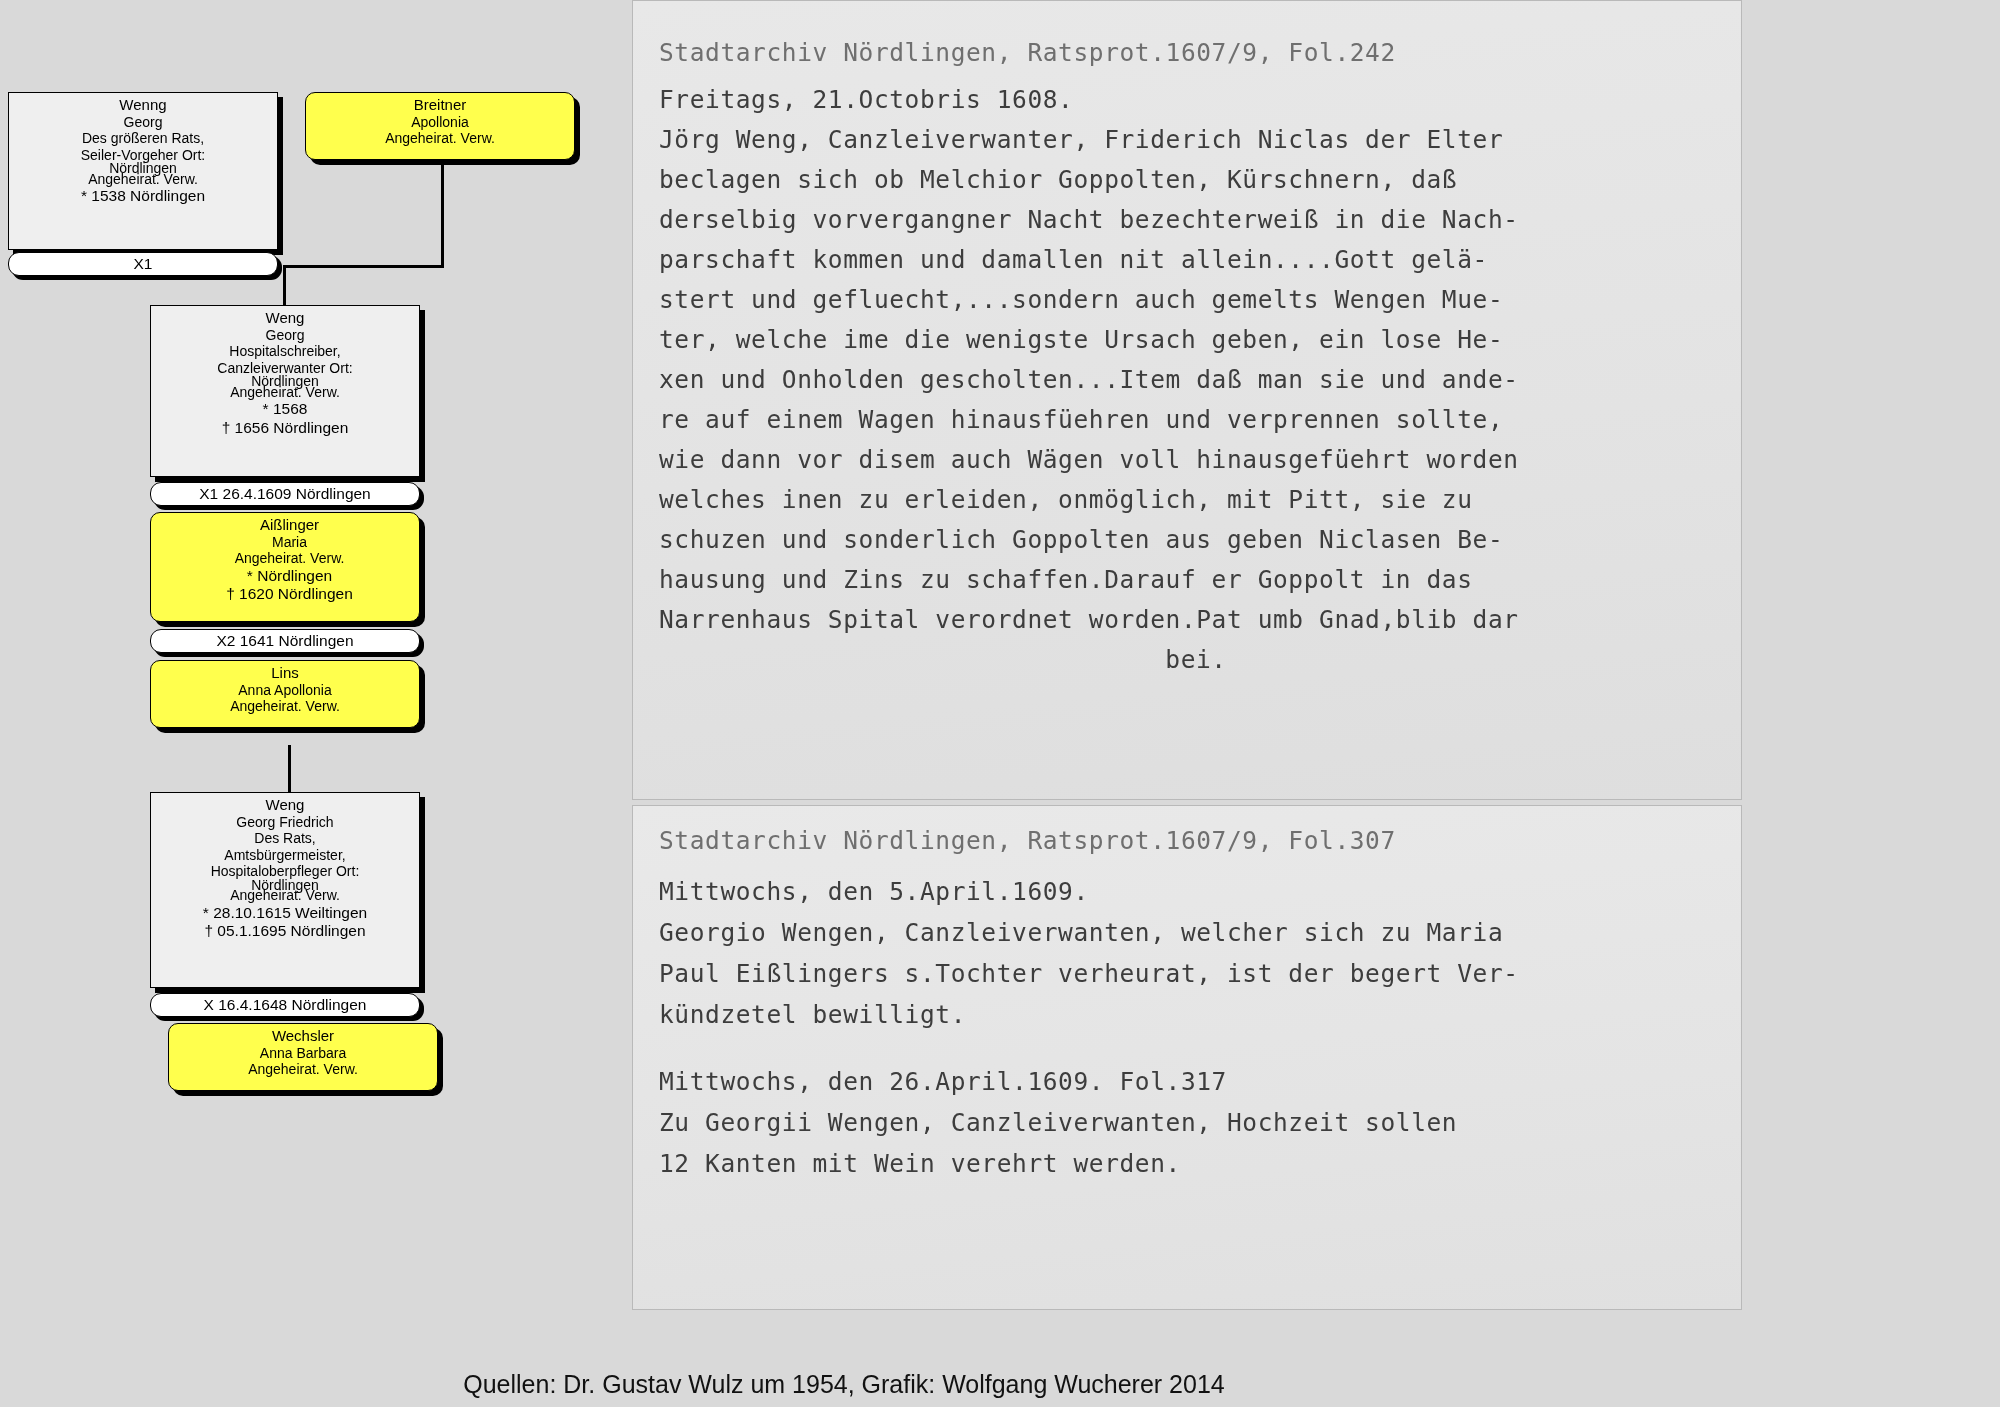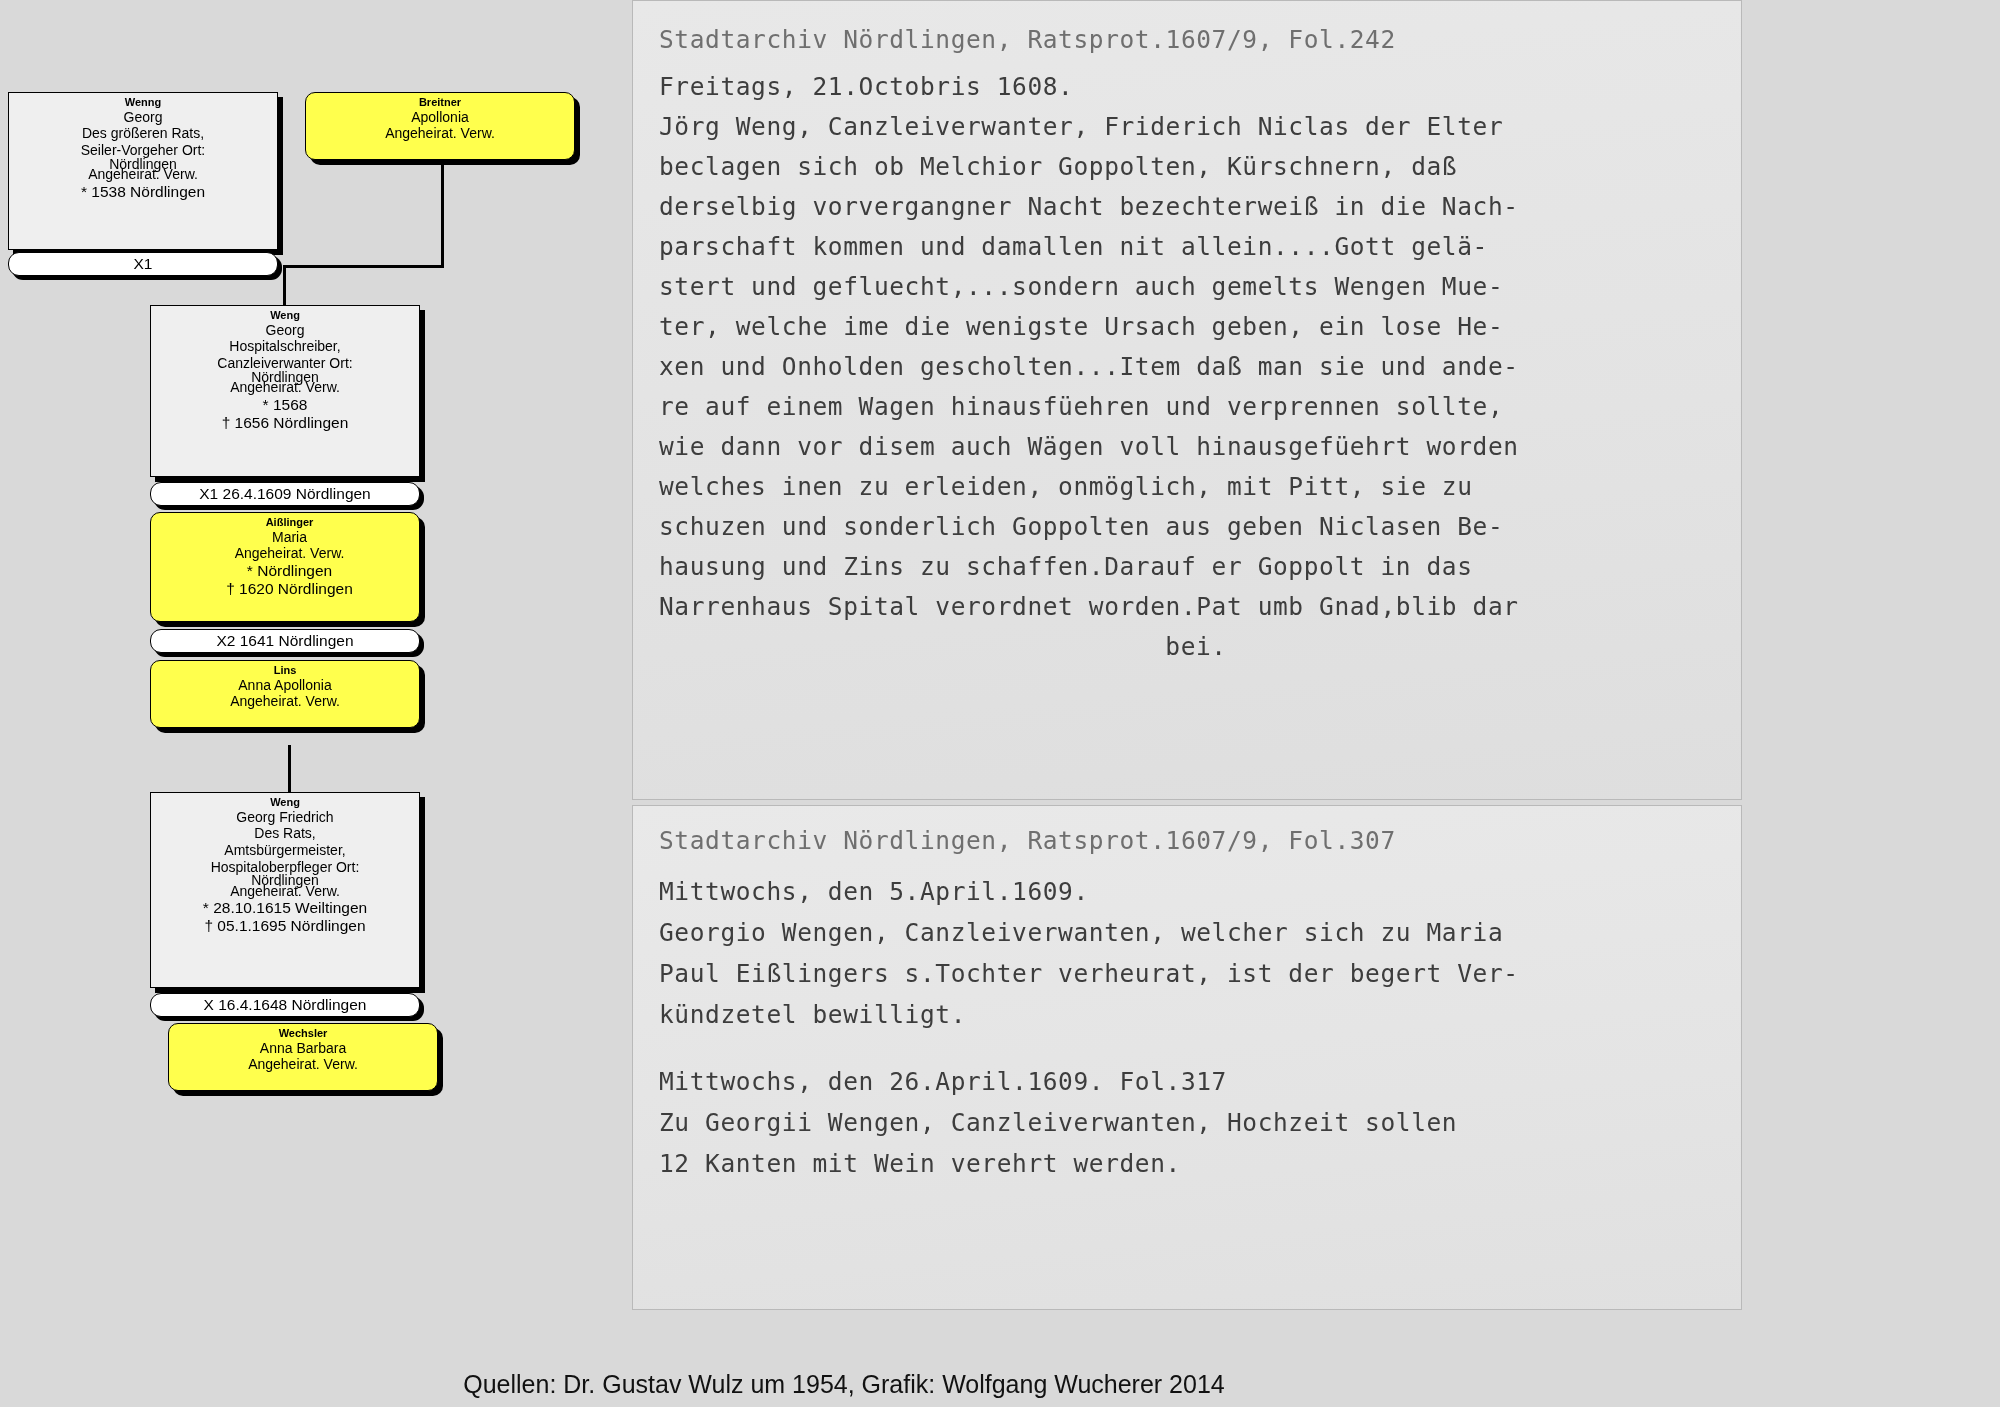--- a/index.html
+++ b/index.html
@@ -27,22 +27,22 @@
     position: absolute;
     box-sizing: border-box;
     border: 1px solid #000;
     text-align: center;
     line-height: 1.18;
     box-shadow: 5px 5px 0 #000;
   }
   .node.grey { background: #efefef; }
   .node.yellow { background: #ffff4d; }
   .node .surname {
-    font-weight: bold;
-    font-size: 11px;
+    font-weight: normal;
+    font-size: 15px;
     padding-top: 3px;
   }
   .node .line {
     font-size: 14px;
   }
   .node .small {
     font-size: 15.5px;
   }
   .marriage {
     position: absolute;
@@ -87,21 +87,21 @@
     white-space: nowrap;
   }
   .scan .ctr { text-align: center; }
 
   #scan1 {
     left: 0; top: 0;
     width: 1110px; height: 800px;
     padding: 14px 0 0 18px;
     background: linear-gradient(175deg, #e8e8e8 0%, #e3e3e3 55%, #dedede 100%);
   }
-  #scan1 .hdr { margin: 10px 0 18px 8px; }
+  #scan1 .hdr { margin: 23px 0 18px 8px; }
   #scan1 .ln { margin: 0 0 11px 8px; }
 
   #scan2 {
     left: 0; top: 805px;
     width: 1110px; height: 505px;
     padding: 12px 0 0 18px;
     background: linear-gradient(175deg, #e9e9e9 0%, #e4e4e4 60%, #e0e0e0 100%);
   }
   #scan2 .hdr { margin: 8px 0 22px 8px; }
   #scan2 .ln { margin: 0 0 12px 8px; }

